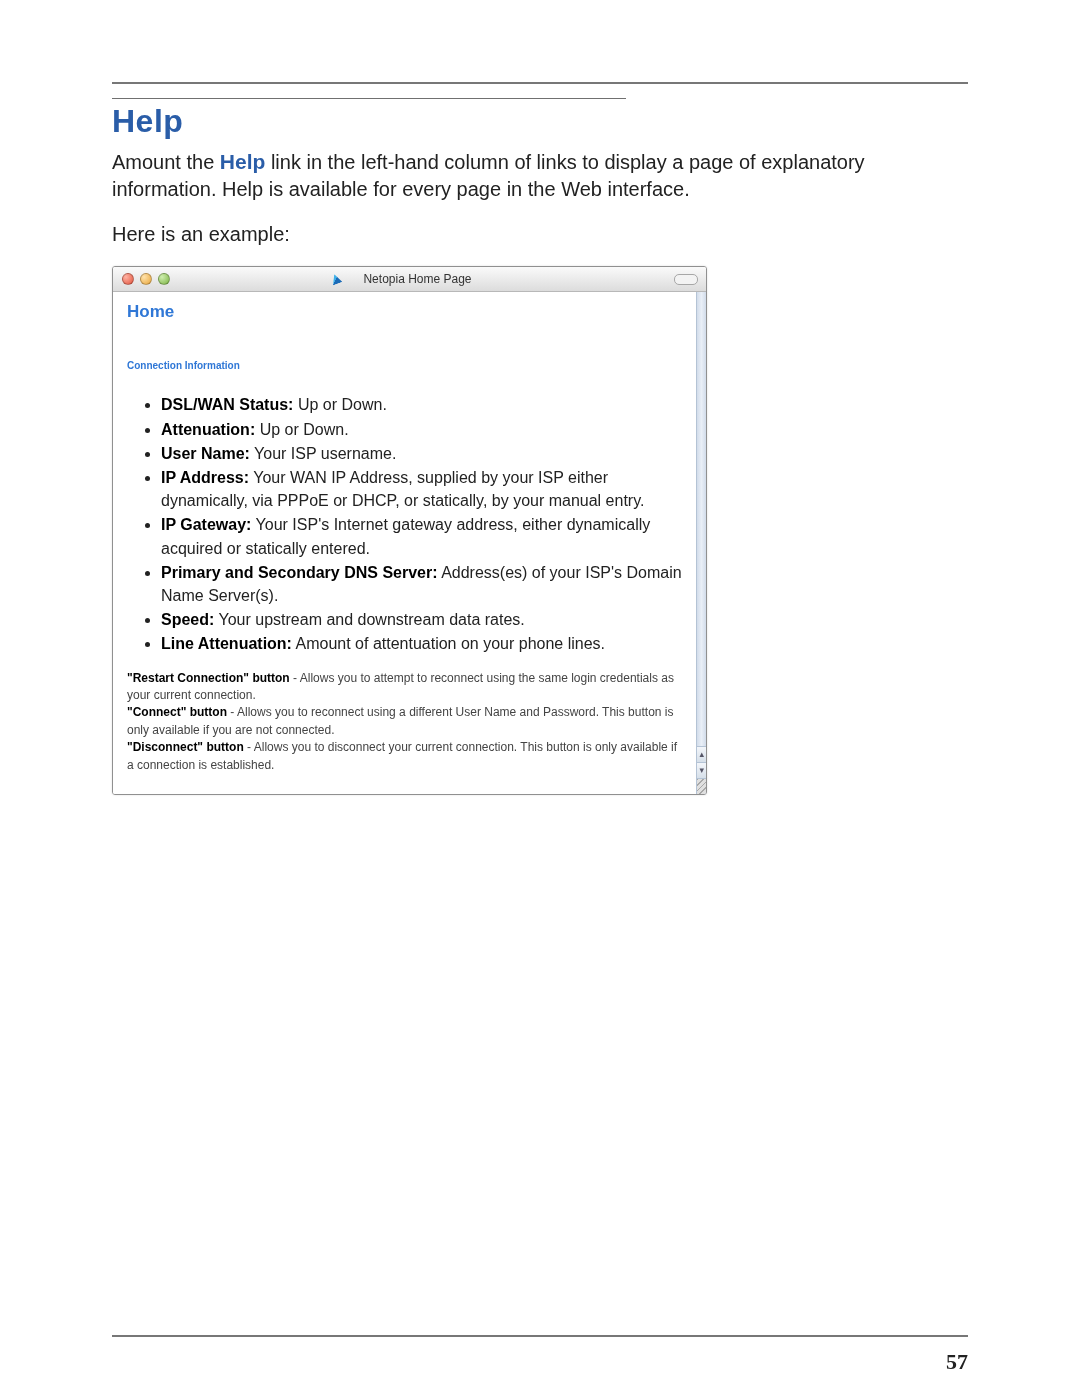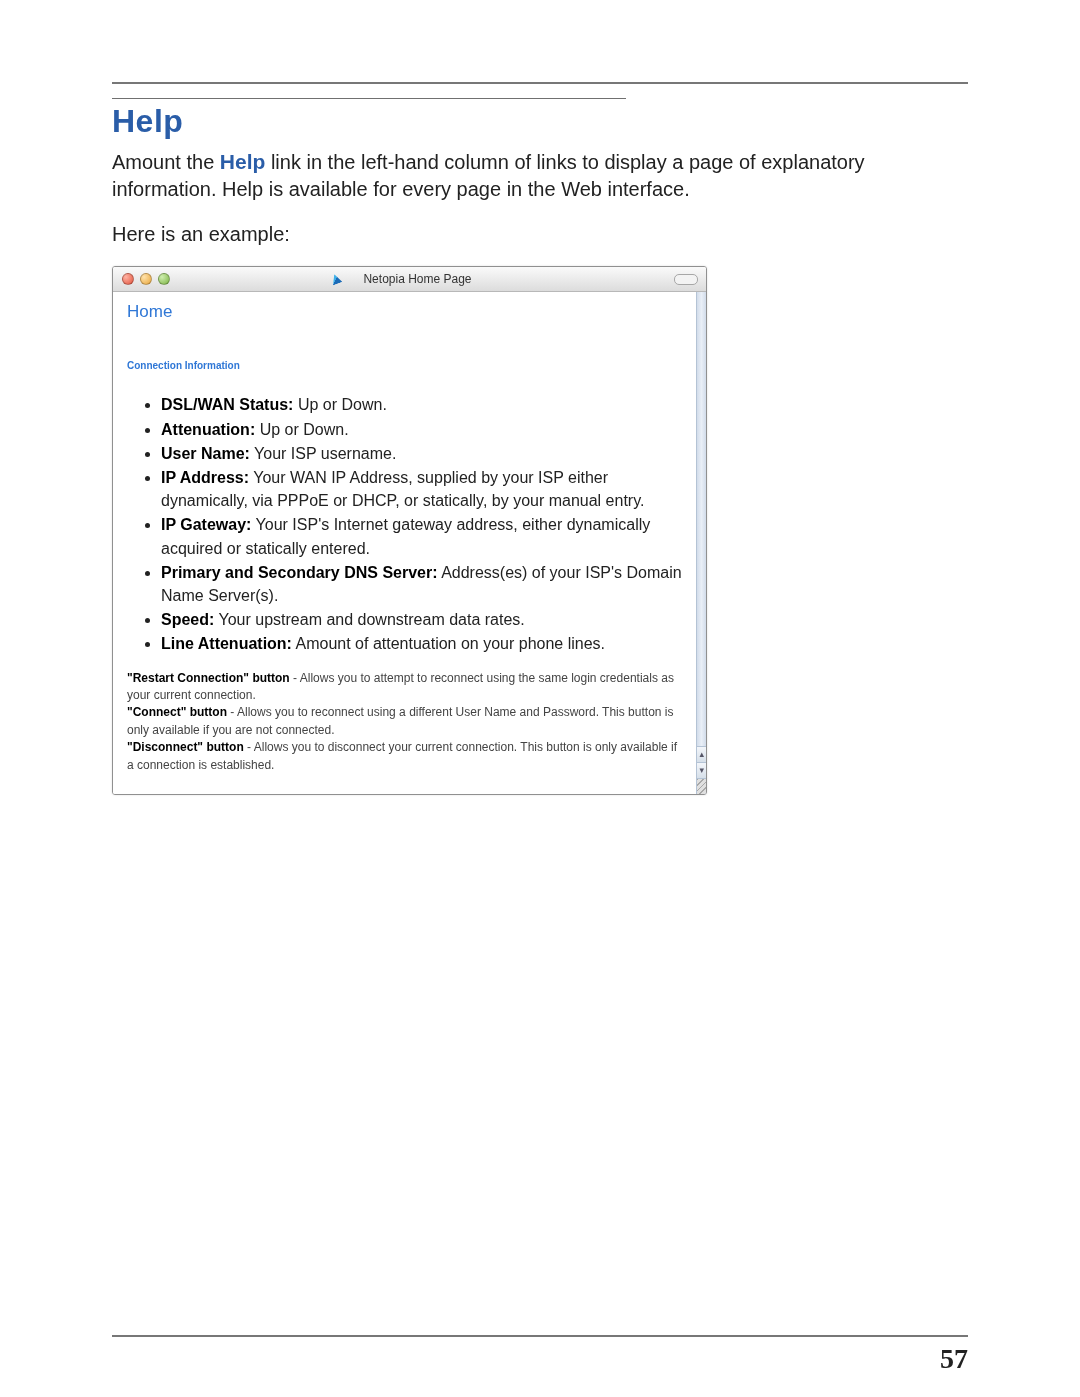--- a/index.html
+++ b/index.html
@@ -112,21 +112,21 @@
   .content-pane {
     flex:1 1 auto;
     padding: 6px 14px 10px 14px;
     font-size: 12px;
     line-height: 1.45;
   }
   .content-pane h2 {
     color: var(--bright-blue);
     font-size: 17px;
     margin: 2px 0 6px 0;
-    font-weight:normal;
+    font-weight:bold;
   }
   .content-pane h3 {
     color: var(--bright-blue);
     font-size: 10px;
     margin: 34px 0 6px 0;
     font-weight:bold;
   }
   .content-pane p {
     margin: 6px 0 10px 0;
     color:#444;
@@ -158,21 +158,21 @@
   }
   .resize { height:15px; background:
     repeating-linear-gradient(135deg, #a8a8a8 0 1px, transparent 1px 4px),
     #e0e0e0;
     border-top:1px solid #b4c3d5;
   }
 
   .pagenum {
     position:absolute; right:112px; bottom:22px;
     font-family: "Times New Roman", Times, serif;
-    font-size:28px; font-weight:bold;
+    font-size:22px; font-weight:bold;
   }
 </style>
 </head>
 <body>
 
 <div class="page">
   <div class="rule-top"></div>
   <div class="short-rule"></div>
 
   <h1 class="section-title">Help</h1>

